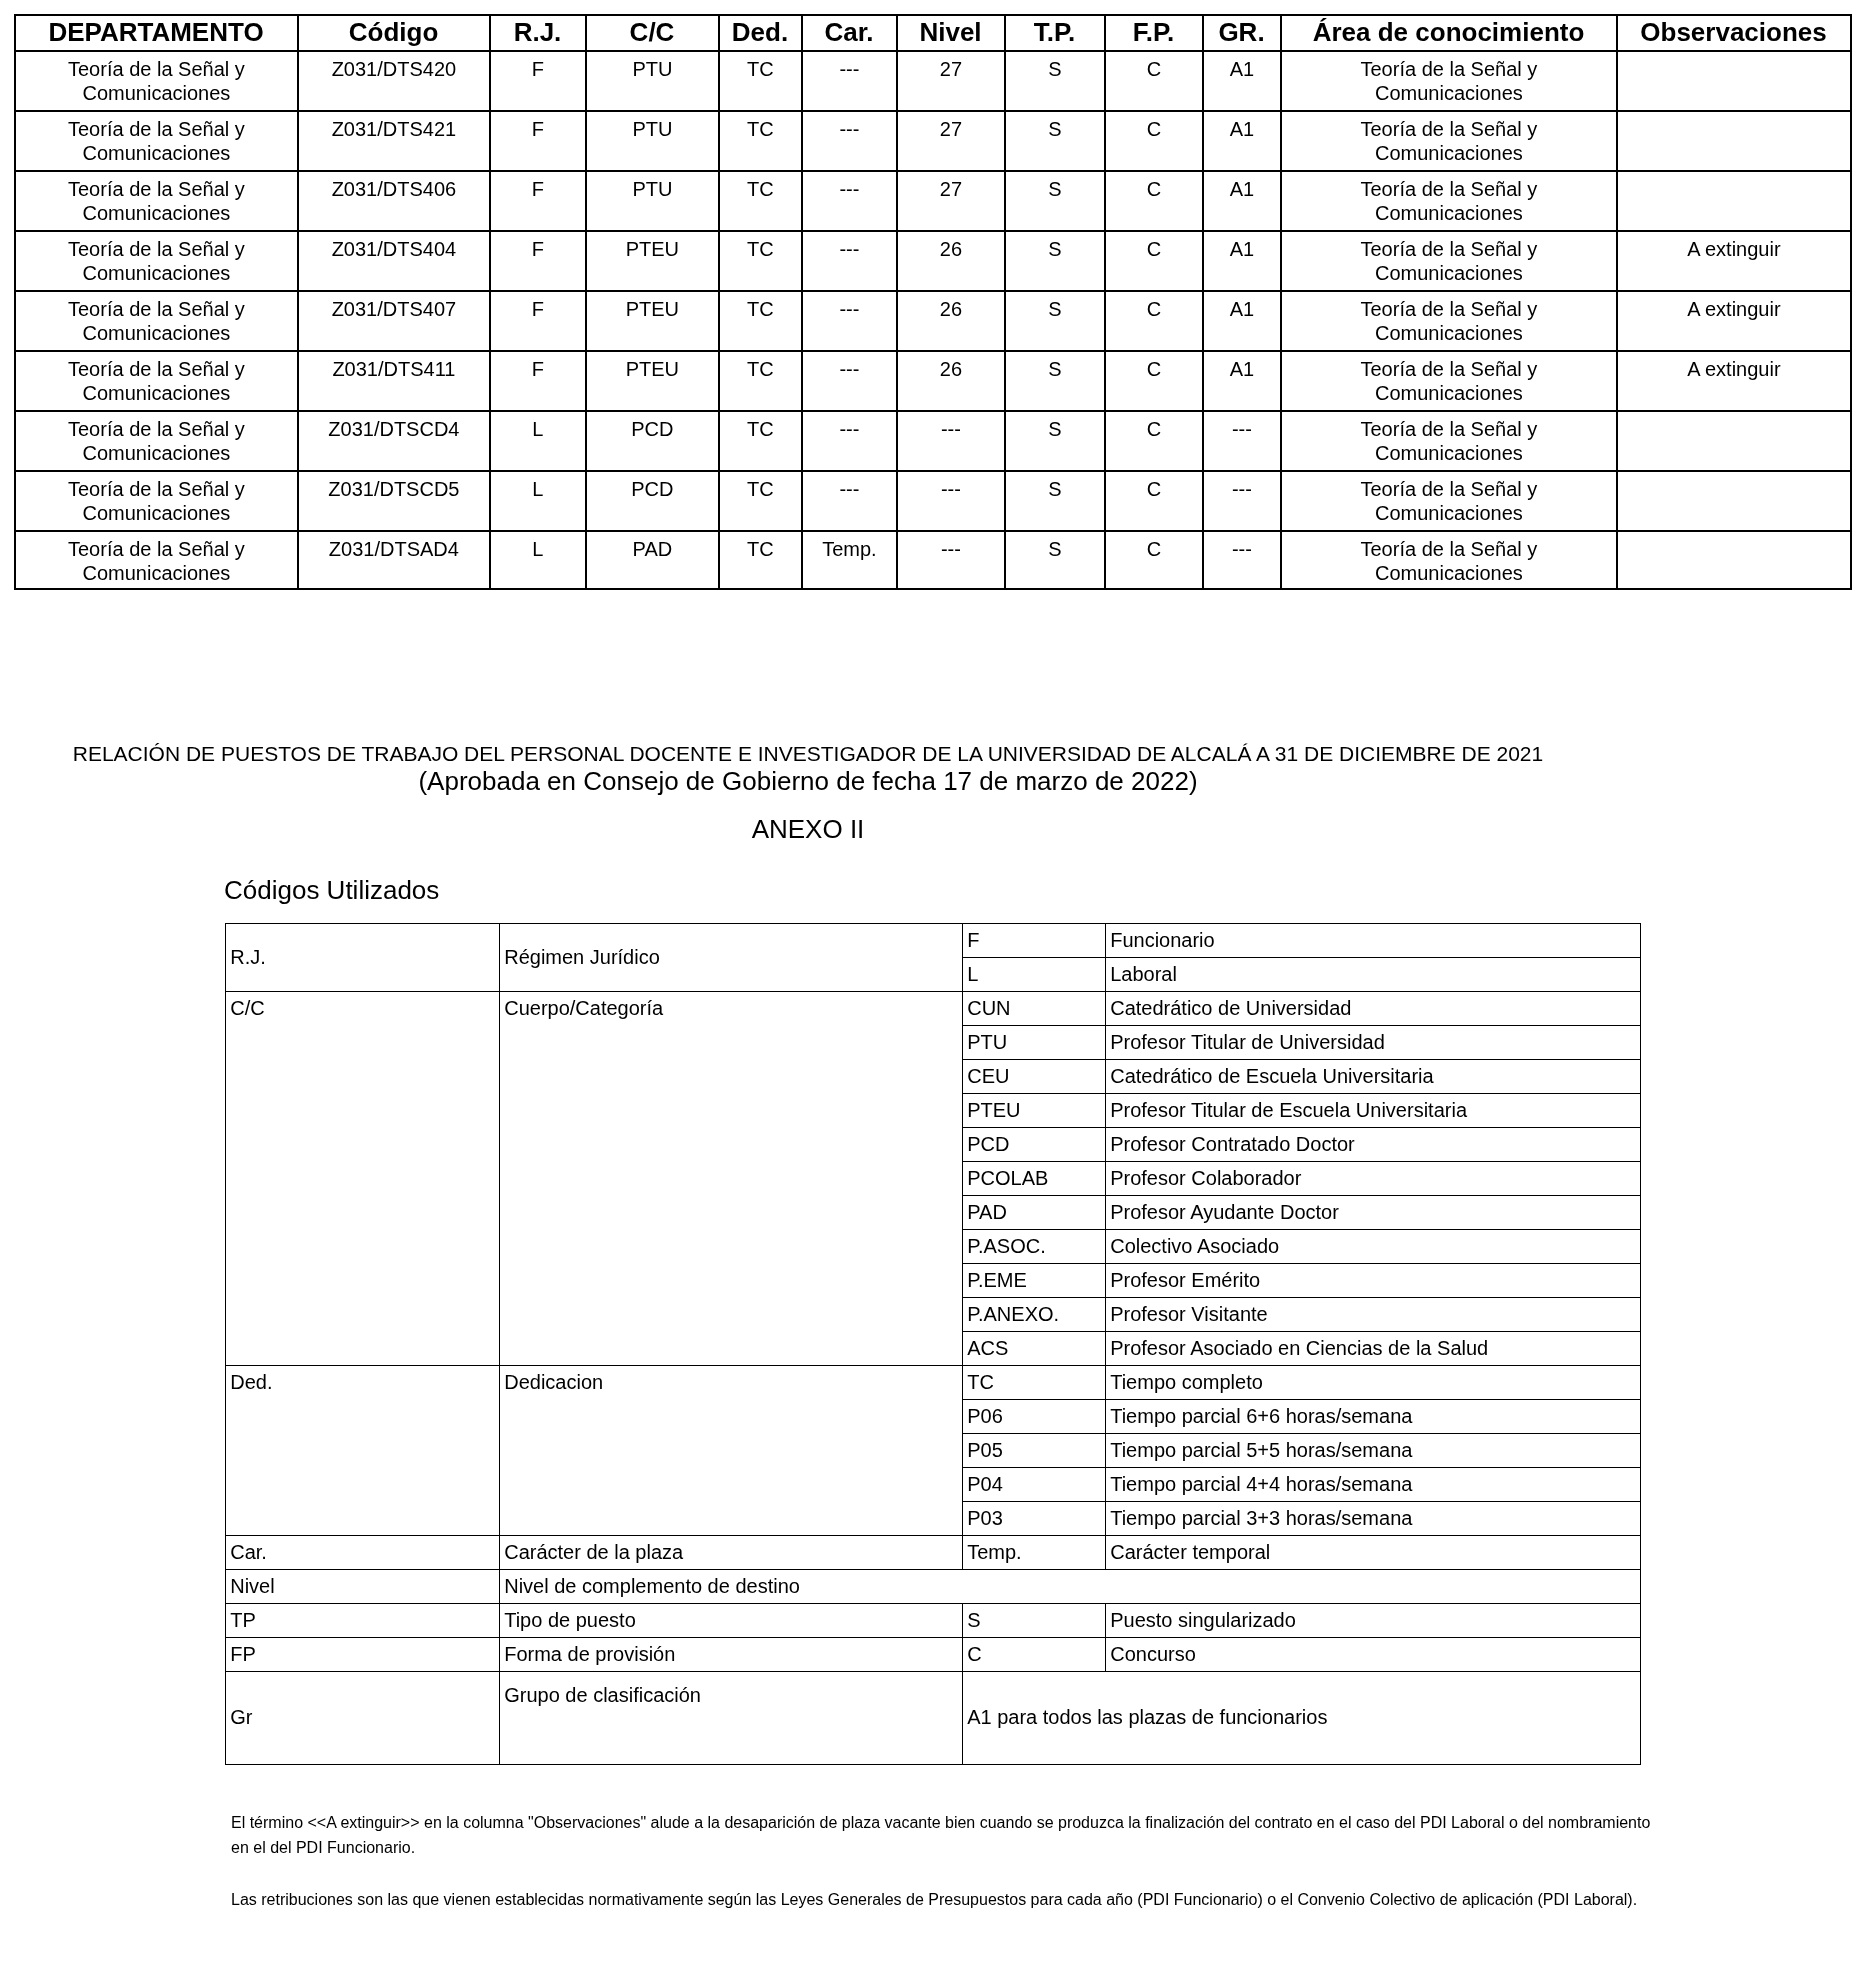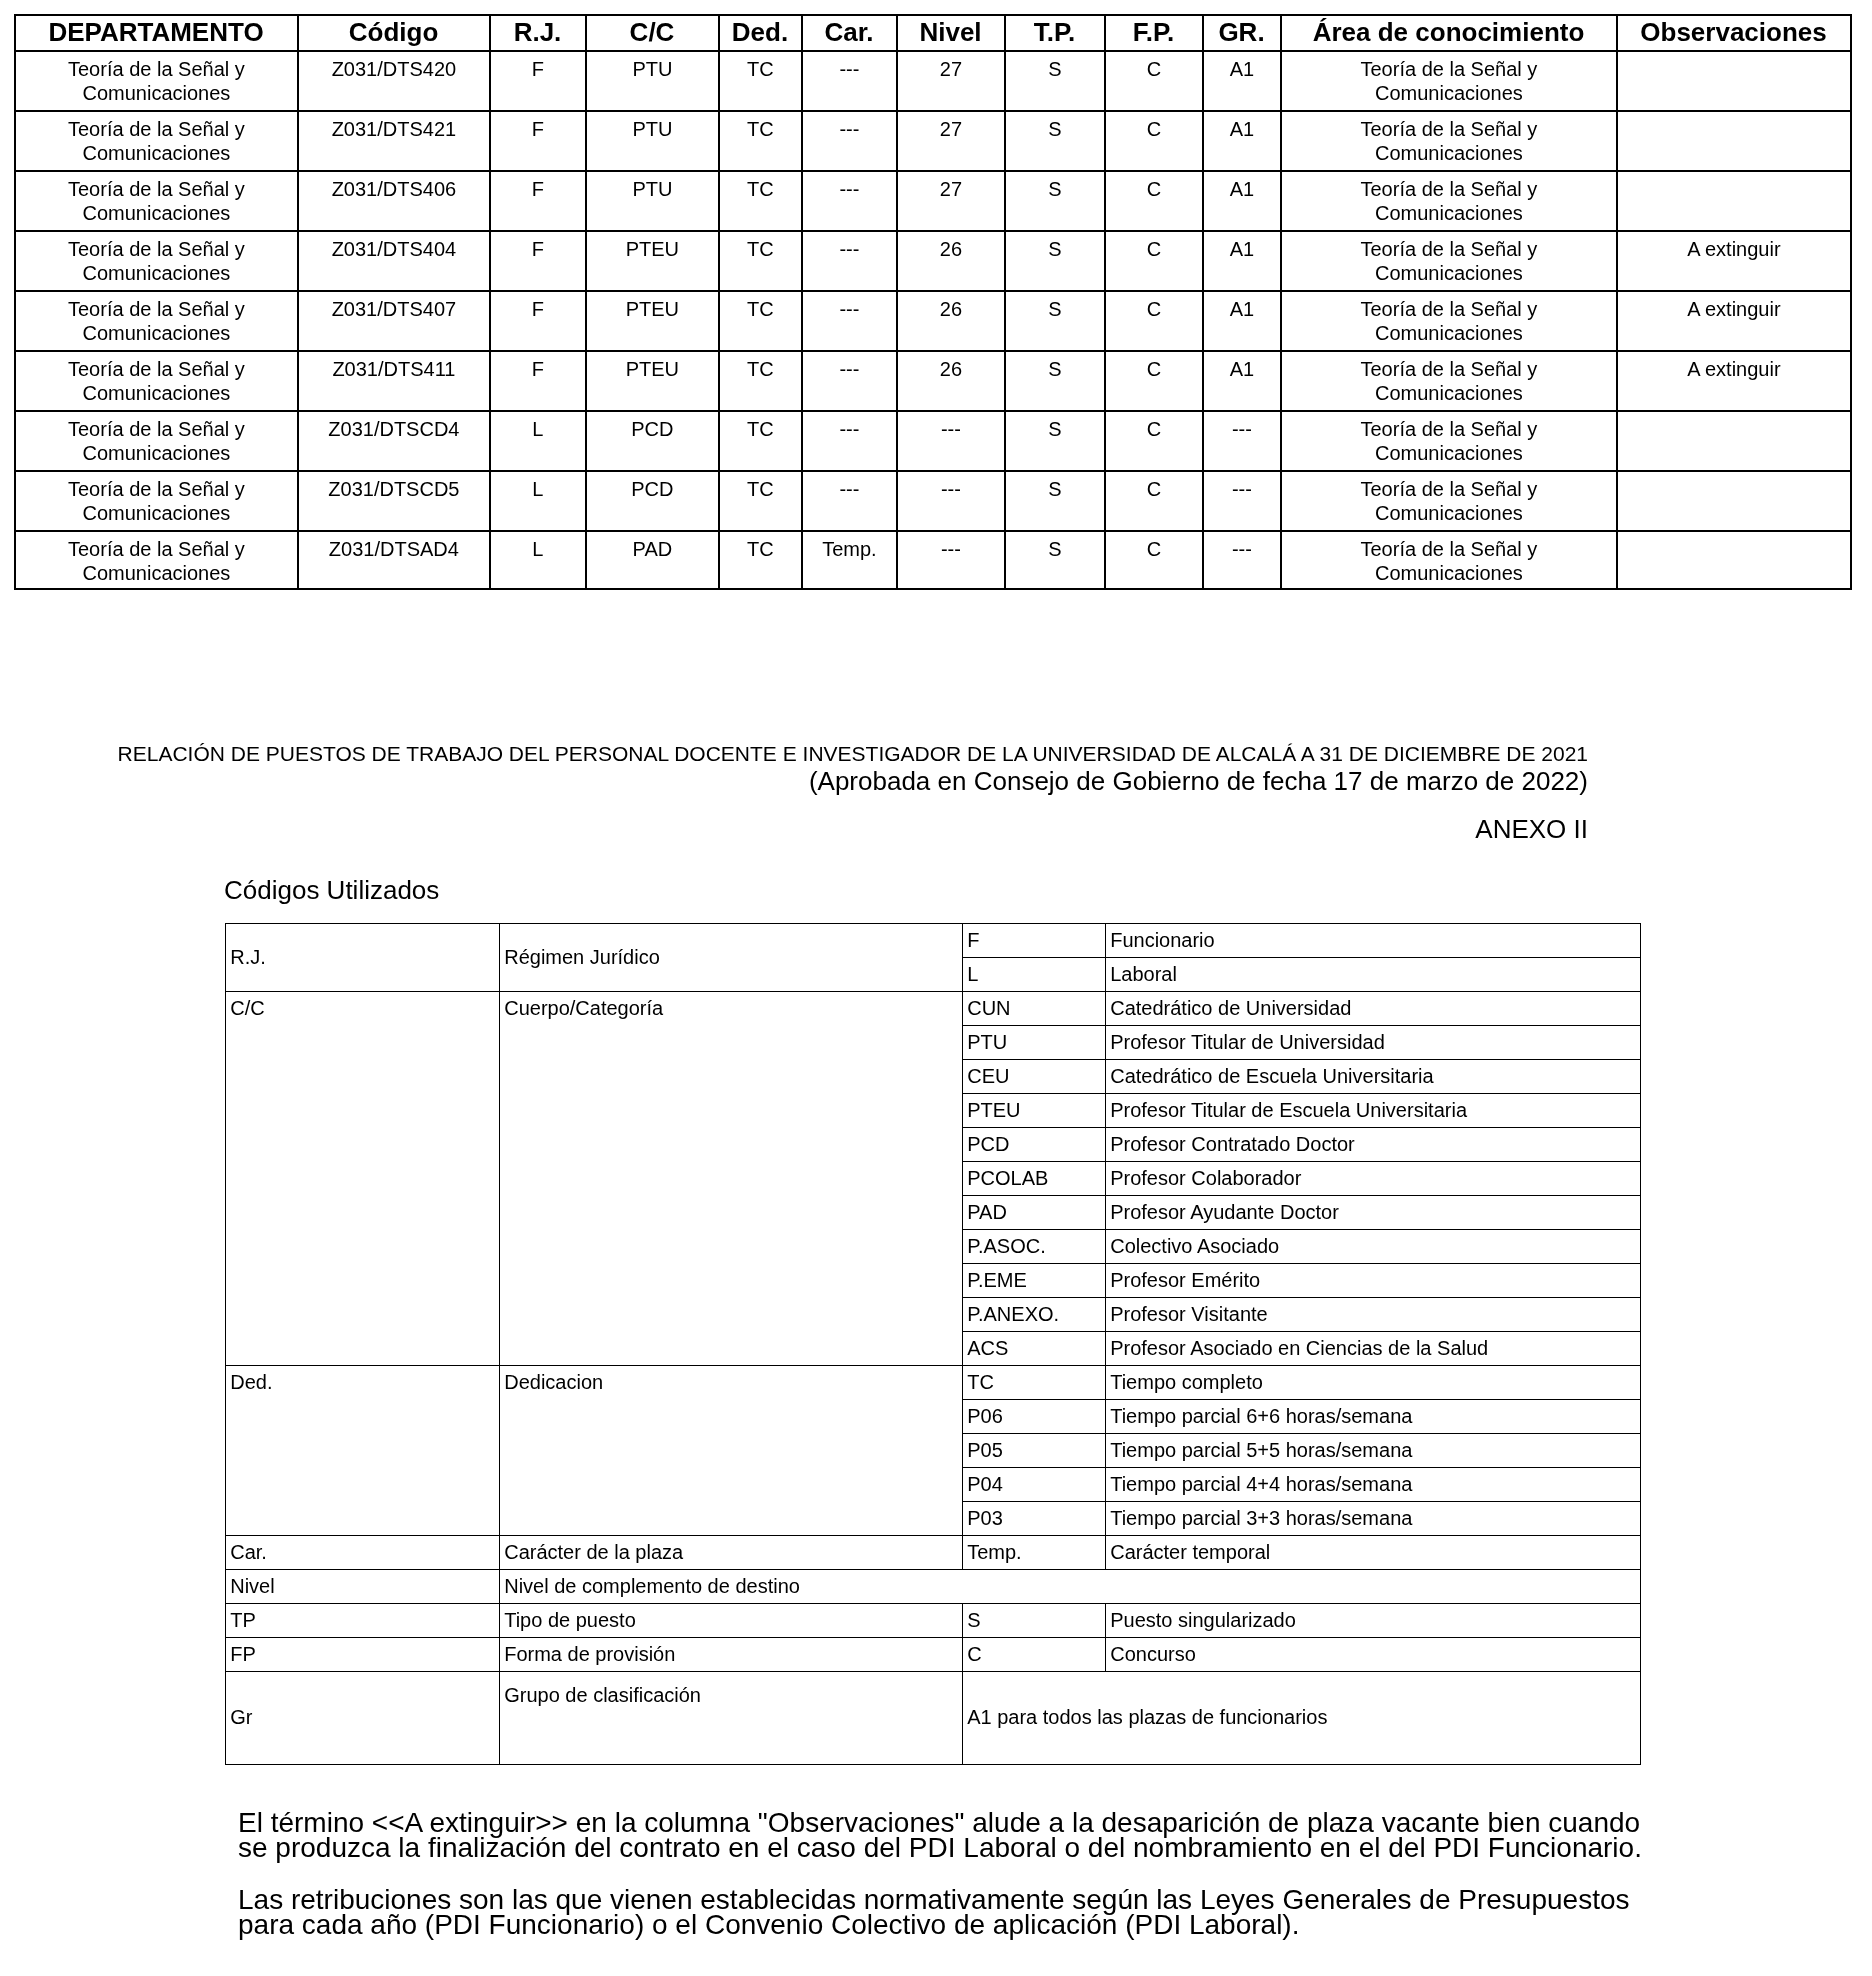--- a/index.html
+++ b/index.html
@@ -6,33 +6,33 @@
   body { width:1872px; height:1977px; position:relative; overflow:hidden;
          font-family:"Liberation Sans", sans-serif; color:#000; }
   table { border-collapse:collapse; position:absolute; }
   #main-table { left:13.5px; top:13.5px; width:1838px; table-layout:fixed; }
   #main-table th, #main-table td { border:2.5px solid #000; vertical-align:top; }
   #main-table th { font-weight:bold; font-size:26px; height:34px; padding:0 3.4px; text-align:center; vertical-align:middle; }
   #main-table td { font-size:20px; line-height:24.5px; height:53px; padding:5px 3.4px 0 4.2px; text-align:center; }
   #main-table td.left { text-align:center; }
   #main-table tr:last-child td { height:51px; }
 
-  .title { position:absolute; left:4px; width:1584px; text-align:right; }
+  .title { position:absolute; left:16px; width:1584px; text-align:center; }
   #doc-title { top:742px; font-size:21px; }
   #doc-subtitle { top:766px; font-size:26px; }
   #annex-title { top:814px; font-size:26px; }
   #codes-label { position:absolute; left:224px; top:875px; font-size:26px; }
 
   #codes-table { left:225px; top:923px; width:1414px; table-layout:fixed; }
   #codes-table td { border:1.7px solid #000; font-size:20px; padding:0 3.4px 0 4.2px; height:33px; vertical-align:middle; text-align:left; }
   #codes-table td.vtop { vertical-align:top; padding-top:5px; }
   #codes-table tr.gr td { height:80px; }
   #codes-table td.gr-desc { vertical-align:top; padding-top:11.8px; }
 
-  .note { position:absolute; left:238px; width:1425px; font-size:28px; line-height:25px; }
+  .note { position:absolute; left:231px; width:1425px; font-size:16px; line-height:25px; }
   #note-1 { top:1810px; }
   #note-2 { top:1887px; }
 </style>
 </head>
 <body>
 
 <table id="main-table">
   <colgroup>
     <col style="width:283px">
       <col style="width:192px">

